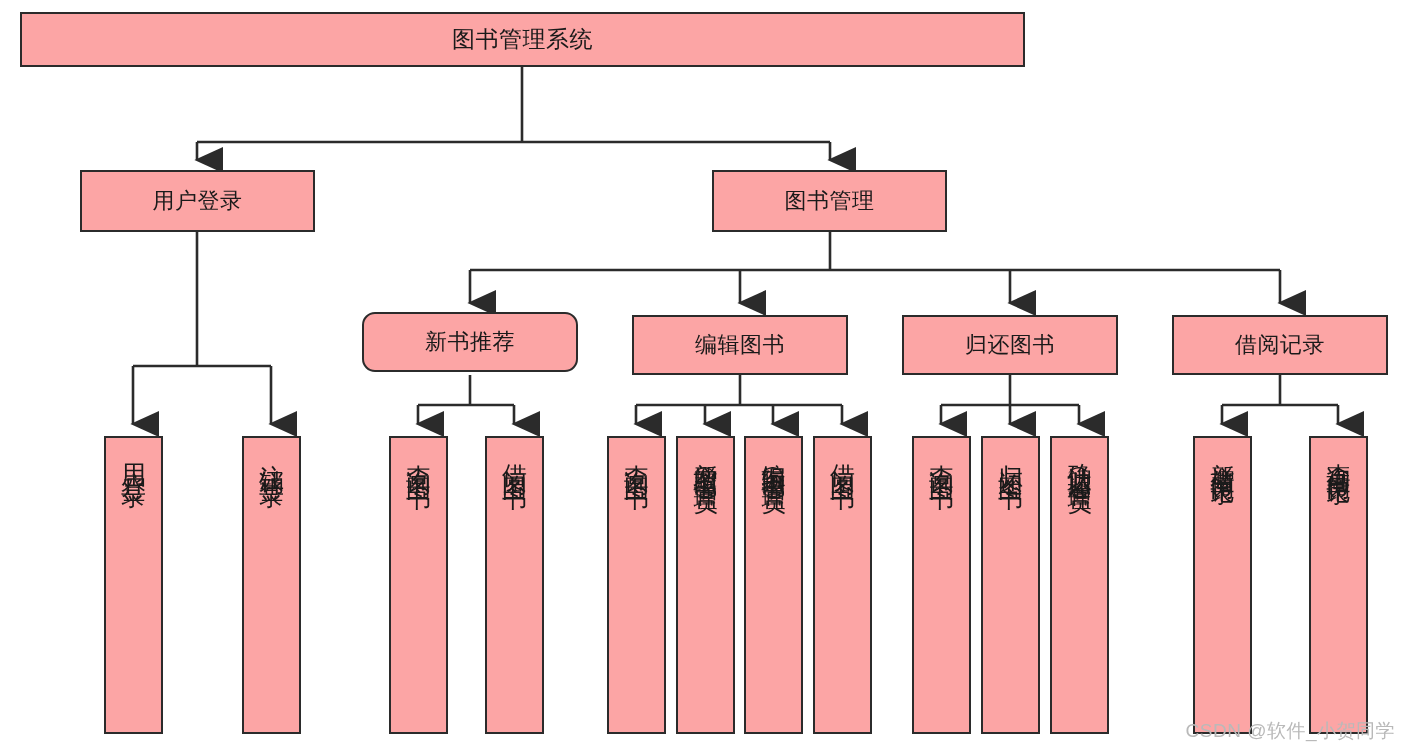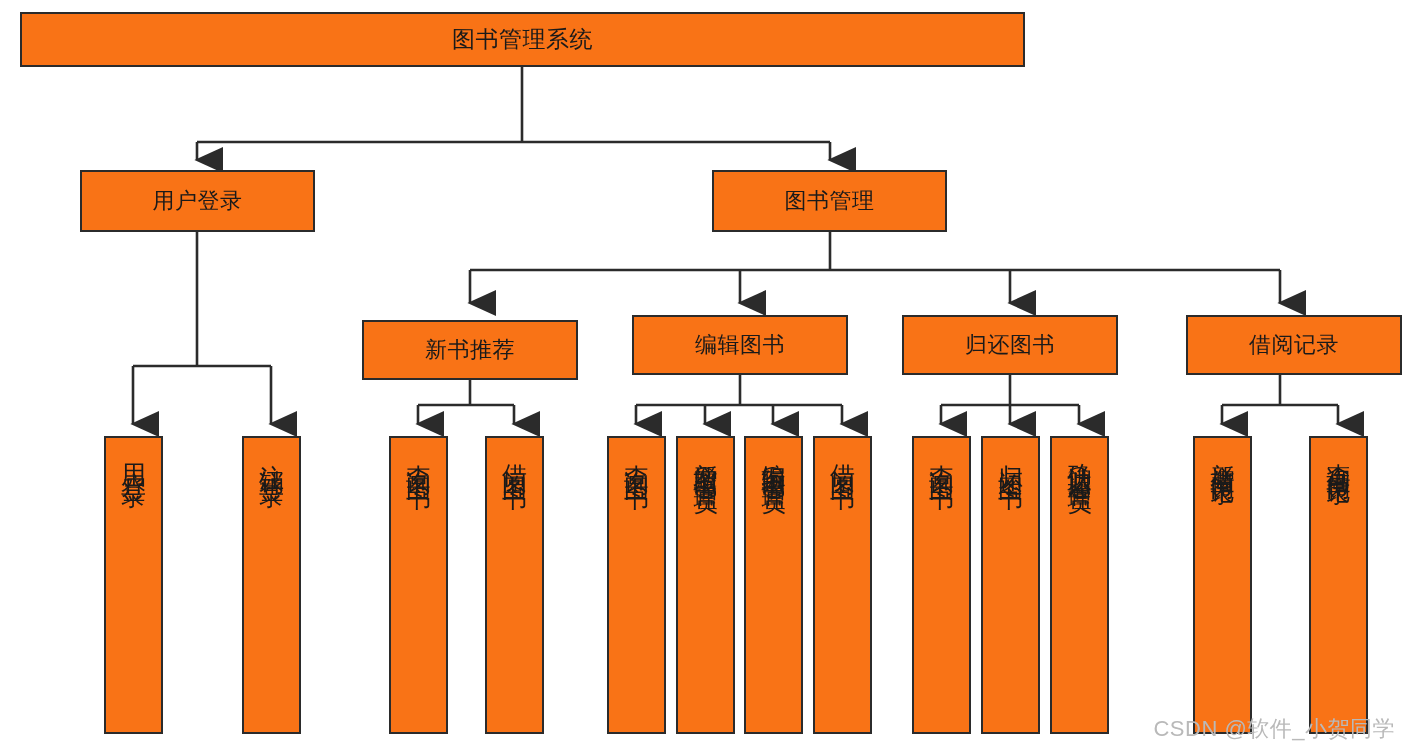--- a/index.html
+++ b/index.html
@@ -9,21 +9,21 @@
     font-family:"Liberation Sans","DejaVu Sans",sans-serif;
     overflow:hidden;
     position:relative;
   }
   #canvas{position:absolute;left:0;top:0;width:1405px;height:747px;}
   svg.links{position:absolute;left:0;top:0;width:1405px;height:747px;pointer-events:none;}
 
   .node{
     position:absolute;
     box-sizing:border-box;
-    background:#f97316;
+    background:#fca5a5;
     border:2px solid #2b2b2b;
     display:flex;
     align-items:center;
     justify-content:center;
     color:#1a1a1a;
     z-index:2;
   }
   .node .lbl{
     display:block;
     text-align:center;
@@ -47,21 +47,21 @@
     line-height:1.0;
     letter-spacing:7px;
     white-space:pre;
   }
   .node.leaf.tall .lbl{letter-spacing:4px;font-size:24px;}
 
   #watermark{
     position:absolute;
     right:10px;
     bottom:3px;
-    font-size:22px;
+    font-size:19px;
     color:#b9b9b9;
     z-index:5;
     white-space:nowrap;
     letter-spacing:0.5px;
   }
 </style>
 </head>
 <body>
 
 <div id="canvas">
@@ -120,30 +120,30 @@
     <span class="lbl">图书管理系统</span>
   </div>
 
   <div class="node lvl2" style="left:80px;top:170px;width:235px;height:62px;">
     <span class="lbl">用户登录</span>
   </div>
   <div class="node lvl2" style="left:712px;top:170px;width:235px;height:62px;">
     <span class="lbl">图书管理</span>
   </div>
 
-  <div class="node lvl3" style="left:362px;top:320px;width:216px;height:60px;">
+  <div class="node lvl3" style="left:362px;top:312px;width:216px;height:60px;border-radius:13px;">
     <span class="lbl">新书推荐</span>
   </div>
   <div class="node lvl3" style="left:632px;top:315px;width:216px;height:60px;">
     <span class="lbl">编辑图书</span>
   </div>
   <div class="node lvl3" style="left:902px;top:315px;width:216px;height:60px;">
     <span class="lbl">归还图书</span>
   </div>
-  <div class="node lvl3" style="left:1172px;top:315px;width:216px;height:60px;margin-left:14px;">
+  <div class="node lvl3" style="left:1172px;top:315px;width:216px;height:60px;">
     <span class="lbl">借阅记录</span>
   </div>
 
   <div class="node leaf" style="left:104px;top:436px;width:59px;height:298px;">
     <span class="lbl">用户登录</span>
   </div>
   <div class="node leaf" style="left:242px;top:436px;width:59px;height:298px;">
     <span class="lbl">注销登录</span>
   </div>
 

